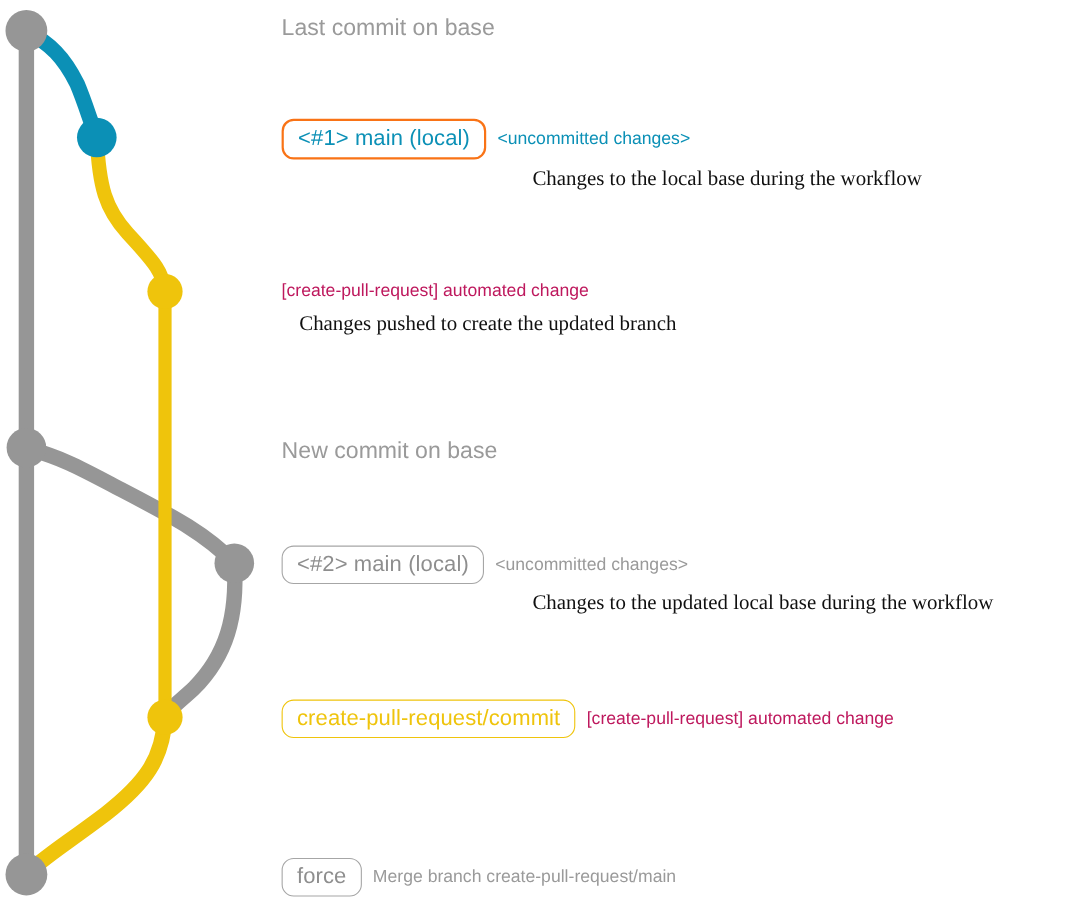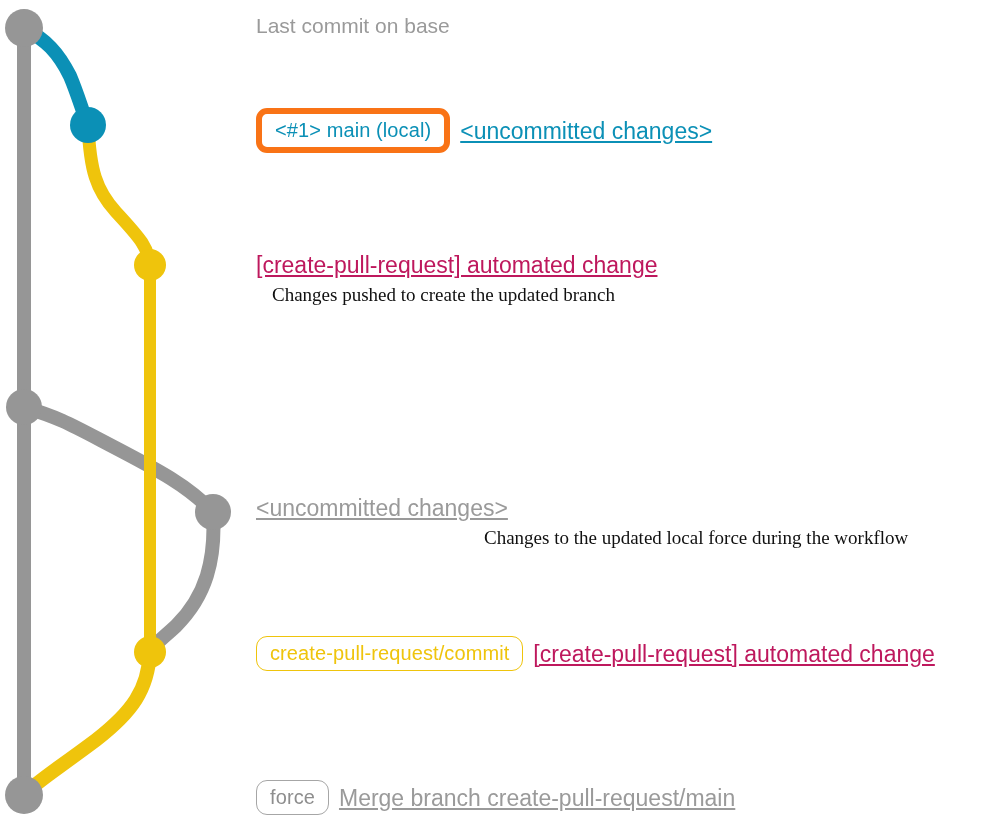--- a/index.html
+++ b/index.html
@@ -43,36 +43,35 @@
     display: inline-block;
     border-radius: 11px;
     padding: 5px 13px 6px 13px;
     font-size: 20px;
     line-height: 22px;
     letter-spacing: 0.1px;
     background: #ffffff;
     white-space: nowrap;
   }
   .badge-blue {
-    border: 6px solid #f97316;
+    border: 2px solid #f97316;
     color: #0b90b6;
   }
   .badge-gray {
     border: 1.6px solid #a6a6a6;
     color: #8e8e8e;
   }
   .badge-yellow {
     border: 1.6px solid #efc40c;
     color: #efc40c;
   }
   .subject {
-    font-size: 23px;
+    font-size: 16px;
     line-height: 24px;
     white-space: nowrap;
-    text-decoration: underline;
   }
   .subject-blue { color: #0b90b6; }
   .subject-gray { color: #9a9a9a; }
   .subject-yellow { color: #be185d; }
   .note {
     font-family: "Liberation Serif", serif;
     font-size: 19px;
     line-height: 22px;
     color: #101010;
     white-space: nowrap;
@@ -120,35 +119,42 @@
     <div class="row-head">
       <span class="plain-label">Last commit on base</span>
     </div>
   </div>
 
   <div class="row" style="left:256px; top:108px;">
     <div class="row-head">
       <span class="badge badge-blue">&lt;#1&gt; main (local)</span>
       <span class="subject subject-blue">&lt;uncommitted changes&gt;</span>
     </div>
+    <div class="note" style="margin-left:228px;">Changes to the local base during the workflow</div>
   </div>
 
   <div class="row" style="left:256px; top:253px;">
     <div class="row-head">
       <span class="subject subject-yellow">[create-pull-request] automated change</span>
     </div>
     <div class="note" style="margin-left:16px;">Changes pushed to create the updated branch</div>
   </div>
 
+  <div class="row" style="left:256px; top:398px;">
+    <div class="row-head">
+      <span class="plain-label">New commit on base</span>
+    </div>
+  </div>
 
   <div class="row" style="left:256px; top:496px;">
     <div class="row-head">
+      <span class="badge badge-gray">&lt;#2&gt; main (local)</span>
       <span class="subject subject-gray">&lt;uncommitted changes&gt;</span>
     </div>
-    <div class="note" style="margin-left:228px;">Changes to the updated local force during the workflow</div>
+    <div class="note" style="margin-left:228px;">Changes to the updated local base during the workflow</div>
   </div>
 
   <div class="row" style="left:256px; top:636px;">
     <div class="row-head">
       <span class="badge badge-yellow">create-pull-request/commit</span>
       <span class="subject subject-yellow">[create-pull-request] automated change</span>
     </div>
   </div>
 
   <div class="row" style="left:256px; top:780px;">

